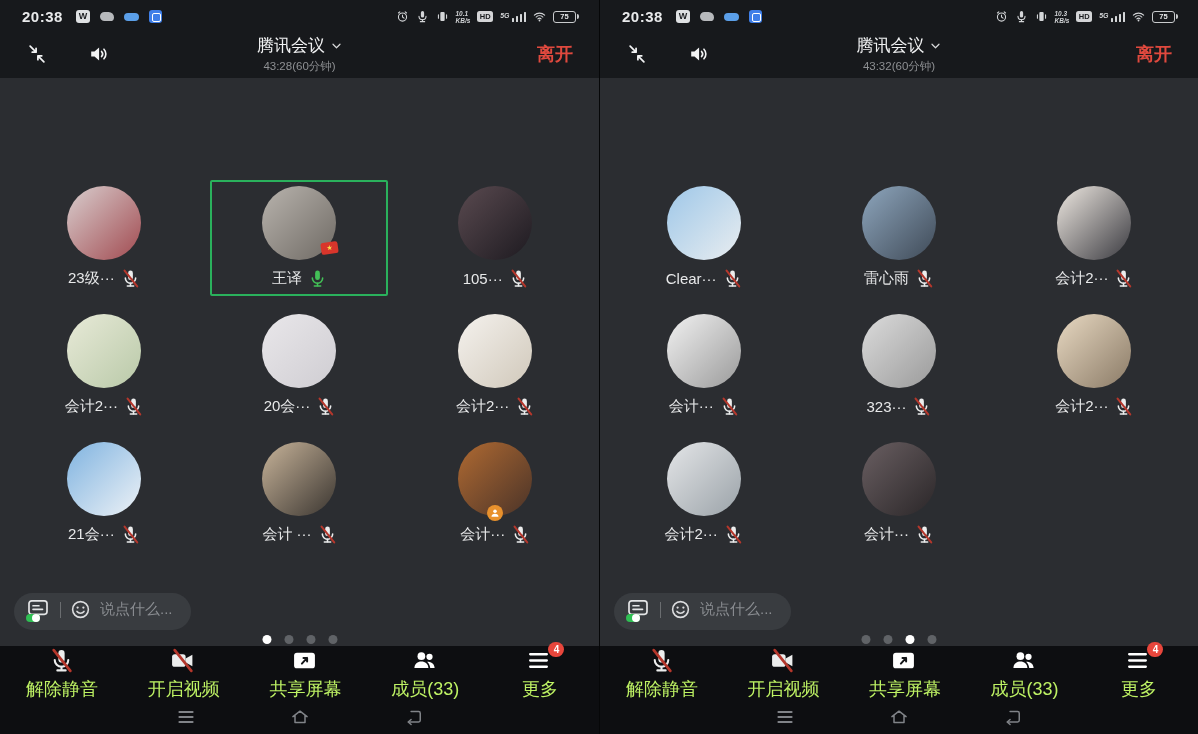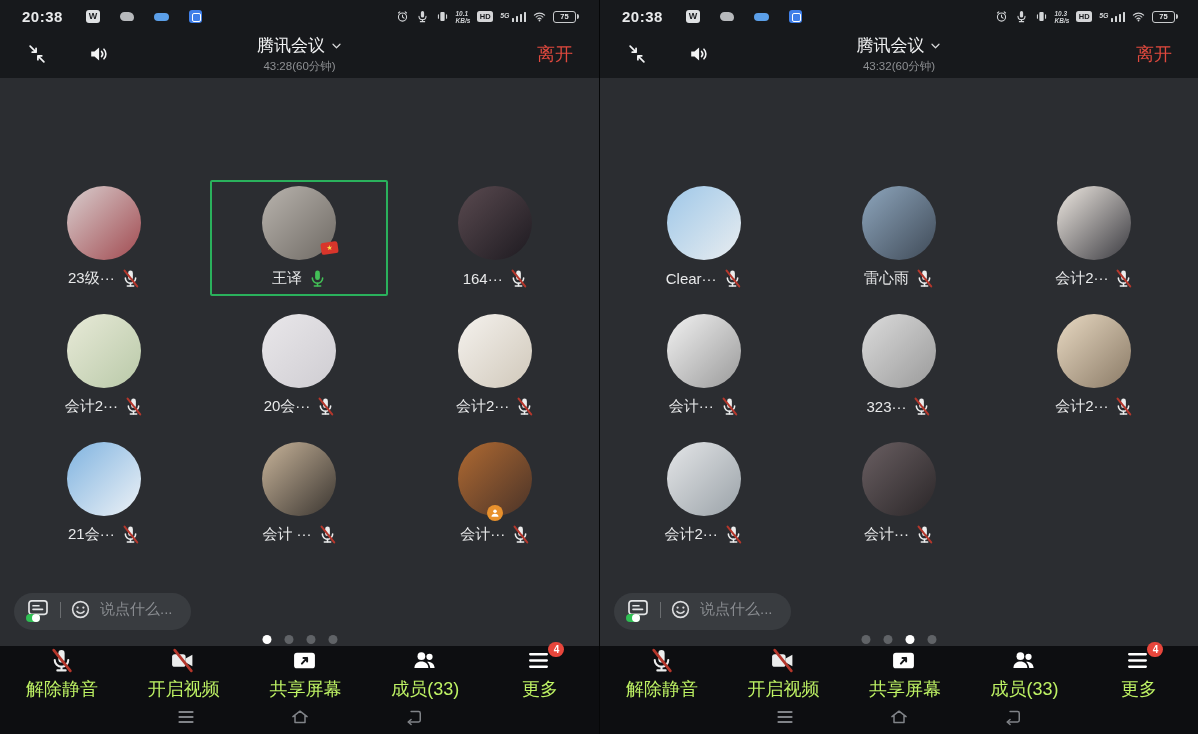--- a/index.html
+++ b/index.html
@@ -8,21 +8,21 @@
     --bottom-bg:#0d0e11; --chat-pill-bg:#393c40;
   }
   *{margin:0;padding:0;box-sizing:border-box;}
   html,body{width:1198px;height:734px;overflow:hidden;background:#000;}
   body{font-family:"Liberation Sans",sans-serif;display:flex;}
   .panel{width:599px;height:734px;display:flex;flex-direction:column;background:var(--panel-bg);position:relative;}
   .panel+.panel{border-left:1px solid #060708;}
 
   
   .topbar{height:30px;background:var(--top-bg);display:flex;justify-content:space-between;align-items:center;padding:3px 20px 0 22px;}
-  .sb-left{display:flex;align-items:center;gap:20px;}
+  .sb-left{display:flex;align-items:center;gap:10px;}
   .sb-time{color:#e9eaeb;font-size:15px;font-weight:bold;letter-spacing:.5px;margin-right:3px;}
   .appico{display:inline-block;}
   .appico.w{width:14px;height:13px;background:#dfe1e3;border-radius:3px;color:#1b1d20;font-size:9px;font-weight:bold;text-align:center;line-height:13px;}
   .appico.blob{width:14px;height:9px;background:#b7b9bc;border-radius:5px 6px 4px 5px;}
   .appico.cloud{width:15px;height:8px;background:#5b9fe8;border-radius:5px;}
   .appico.blue{width:13px;height:13px;background:#3f7fe8;border-radius:3px;position:relative;}
   .appico.blue::after{content:"";position:absolute;left:3px;top:3px;width:7px;height:7px;border:1.5px solid #fff;border-radius:2px;}
   .sb-right{display:flex;align-items:center;gap:7px;}
   .sbi{width:13px;height:13px;color:#d4d6d8;}
   .net{display:flex;flex-direction:column;color:#d0d2d4;font-size:6.5px;line-height:7px;font-weight:bold;text-align:left;}
@@ -37,21 +37,21 @@
 
   
   .header{height:48px;background:var(--top-bg);position:relative;flex-shrink:0;}
   .hicon{position:absolute;top:13px;width:22px;height:22px;color:#f2f3f4;cursor:pointer;}
   .hicon.shrink{left:26px;}
   .hicon.speaker{left:88px;}
   .hcenter{position:absolute;left:50%;top:4px;transform:translateX(-50%);text-align:center;cursor:pointer;}
   .htitle{display:flex;align-items:center;justify-content:center;gap:5px;color:#f1f2f3;font-size:17px;}
   .htitle svg{width:12px;height:12px;color:#d8d9da;}
   .htimer{color:#8e9093;font-size:11.5px;margin-top:2px;}
-  .leave{position:absolute;right:26px;top:12px;color:var(--leave-red);font-size:18px;font-weight:normal;cursor:pointer;}
+  .leave{position:absolute;right:26px;top:12px;color:var(--leave-red);font-size:18px;font-weight:bold;cursor:pointer;}
 
   
   .main{flex:1;background:var(--panel-bg);position:relative;overflow:hidden;}
   .grid{display:grid;grid-template-columns:repeat(3,1fr);row-gap:12px;padding:102px 6px 0;}
   .tile{width:178px;margin:0 auto;display:flex;flex-direction:column;align-items:center;padding:4px 0 6px;border:2px solid transparent;border-radius:2px;cursor:pointer;}
   .tile.selected{border-color:var(--selection-green);}
   .avatar-wrap{position:relative;width:74px;height:74px;}
   .avatar{width:74px;height:74px;border-radius:50%;background:#888;}
   .abadge{position:absolute;display:none;align-items:center;justify-content:center;}
   .abadge.flag{right:-2px;bottom:6px;width:17px;height:12px;background:#d8352b;border-radius:2.5px;transform:rotate(-8deg);color:#f7d94c;font-size:7px;line-height:12px;text-align:center;display:none;}
@@ -263,21 +263,21 @@
               <use href="#i-mic" class="micbody on"></use>
             </svg>
         </div>
       </div>
       <div class="tile">
         <div class="avatar-wrap">
           <div class="avatar" style="background: linear-gradient(135deg, rgb(90, 74, 80), rgb(29, 26, 32));"></div>
 
         </div>
         <div class="tname-row">
-          <span class="tname">164···</span>
+          <span class="tname">105···</span>
           <svg class="mic">
               <use href="#i-mic" class="micbody"></use>
               <use href="#i-slash" class="slashline"></use>
             </svg>
 
         </div>
       </div>
       <div class="tile">
         <div class="avatar-wrap">
           <div class="avatar" style="background: linear-gradient(135deg, rgb(232, 234, 216), rgb(185, 201, 168));"></div>

